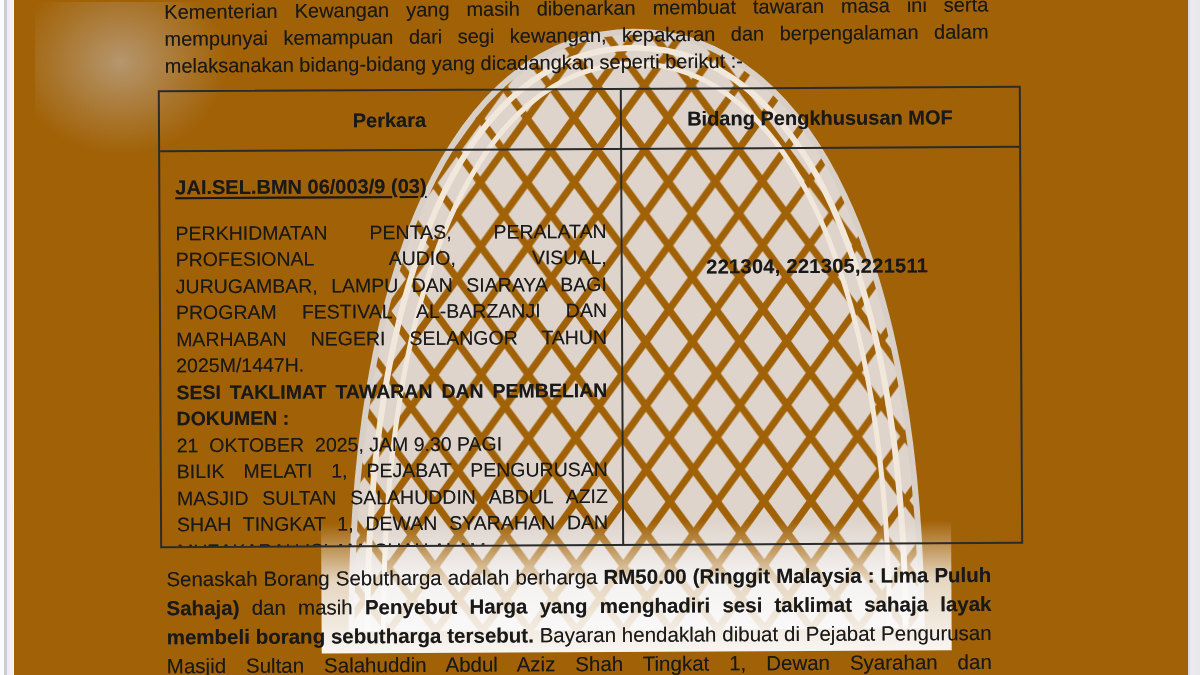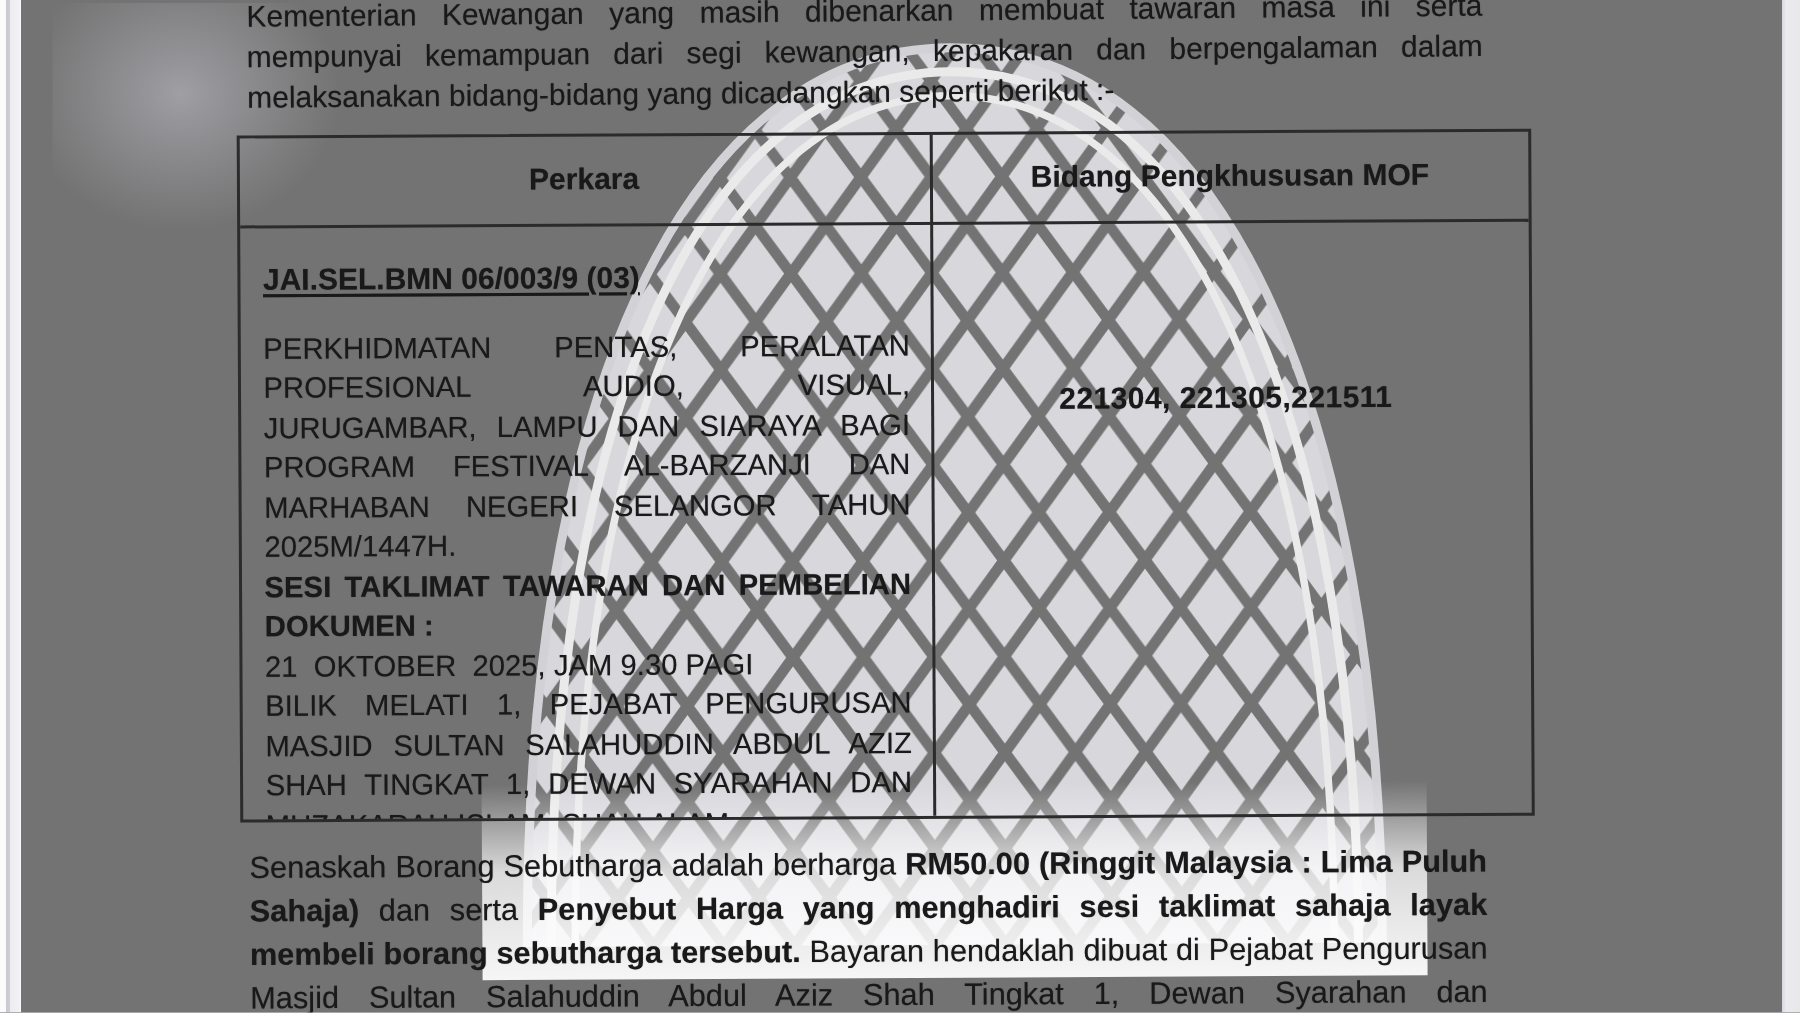--- a/index.html
+++ b/index.html
@@ -5,21 +5,21 @@
   * { margin: 0; padding: 0; box-sizing: border-box; }
   html, body { width: 1200px; height: 675px; overflow: hidden; }
   body {
     font-family: "Liberation Sans", "DejaVu Sans", sans-serif;
     background: #ffffff;
     position: relative;
     color: #191919;
   }
   .page {
     position: absolute; inset: 0;
-    background: #737373;
+    background: #a16207;
     overflow: hidden;
   }
   
   .edge-left {
     position: absolute; left: 0; top: 0; bottom: 0; width: 14px;
     background: linear-gradient(to right,
       #fbfbfc 0px, #fbfbfc 4px,
       #c9c9d2 4px, #cfcfd8 7px,
       #ededf1 7px, #f2f2f5 13px,
       #fdfdfe 14px);
@@ -153,20 +153,20 @@
         <div class="just bold scan">SESI TAKLIMAT TAWARAN DAN PEMBELIAN DOKUMEN :</div>
         <div class="pre scan">21  OKTOBER  2025, JAM 9.30 PAGI</div>
         <div class="just scan">BILIK MELATI 1,  PEJABAT  PENGURUSAN MASJID SULTAN SALAHUDDIN ABDUL AZIZ SHAH TINGKAT 1, DEWAN SYARAHAN DAN MUZAKARAH ISLAM, SHAH ALAM</div>
       </div>
 
       <div class="cell-right">
         <span class="codes scan">221304, 221305,221511</span>
       </div>
     </div>
 
-    <p class="footer scan"><span>Senaskah Borang Sebutharga adalah berharga </span><b>RM50.00 (Ringgit Malaysia : Lima Puluh Sahaja)</b><span> dan serta </span><b>Penyebut Harga yang menghadiri sesi taklimat sahaja layak membeli borang sebutharga tersebut.</b><span> Bayaran hendaklah dibuat di Pejabat Pengurusan Masjid Sultan Salahuddin Abdul Aziz Shah Tingkat 1, Dewan Syarahan dan</span></p>
+    <p class="footer scan"><span>Senaskah Borang Sebutharga adalah berharga </span><b>RM50.00 (Ringgit Malaysia : Lima Puluh Sahaja)</b><span> dan masih </span><b>Penyebut Harga yang menghadiri sesi taklimat sahaja layak membeli borang sebutharga tersebut.</b><span> Bayaran hendaklah dibuat di Pejabat Pengurusan Masjid Sultan Salahuddin Abdul Aziz Shah Tingkat 1, Dewan Syarahan dan</span></p>
 
   </div>
 
   <div class="edge-left"></div>
   <div class="edge-right"></div>
 
 </div>
 
 </body></html>

